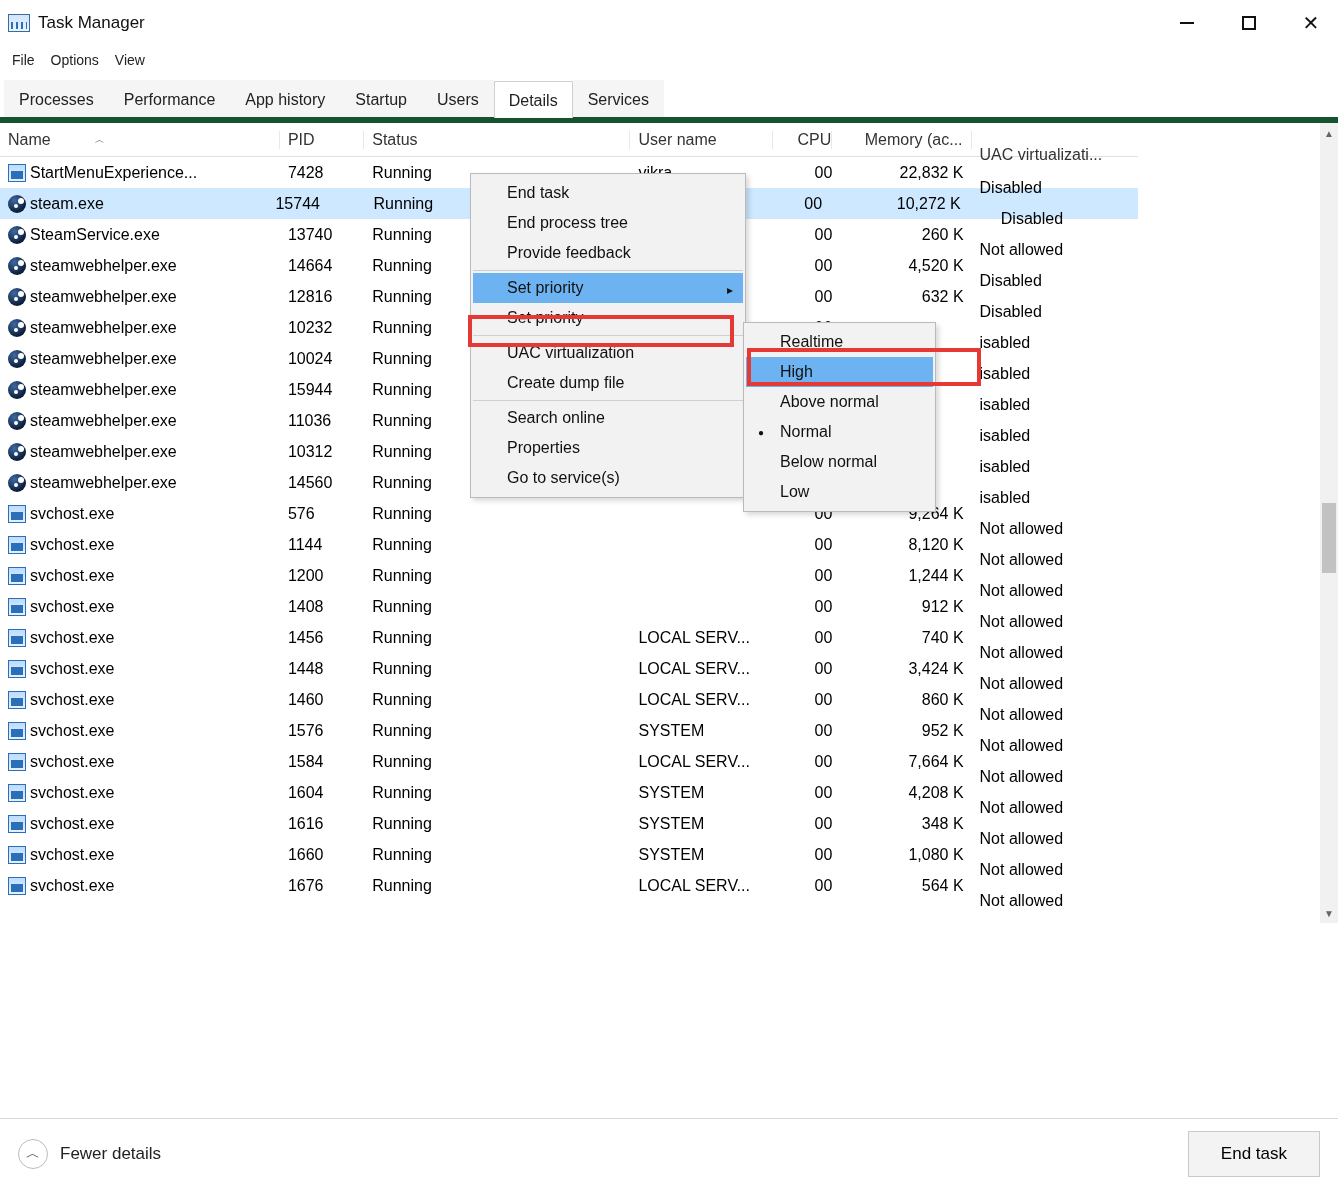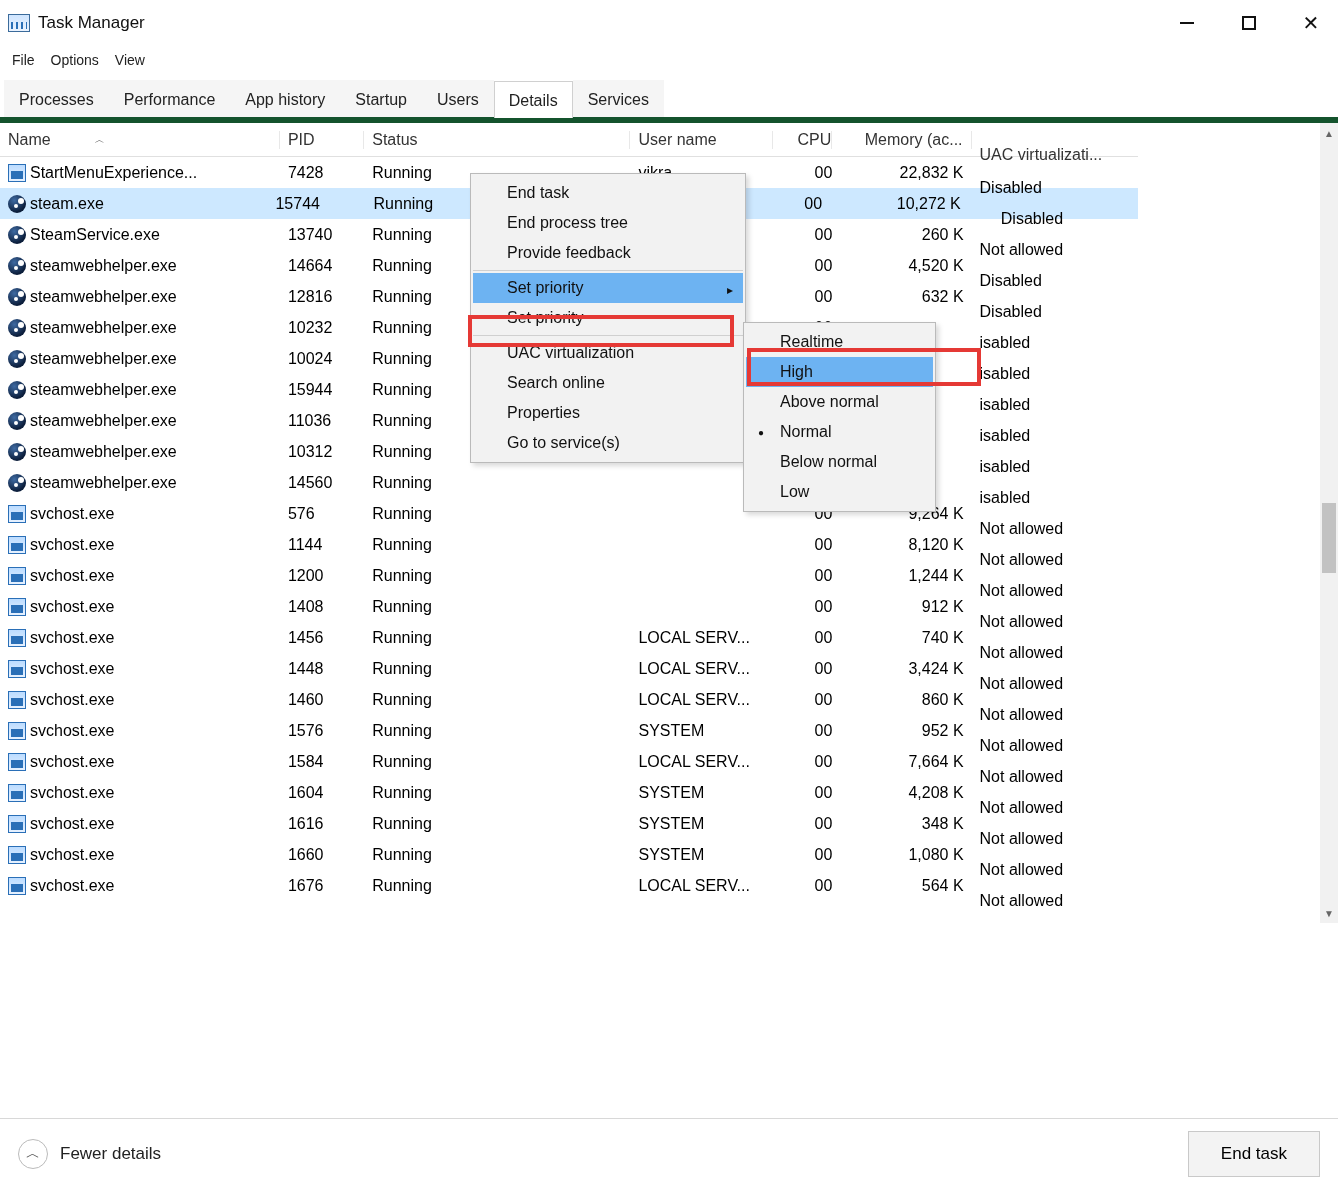--- a/index.html
+++ b/index.html
@@ -548,20 +548,21 @@
     <div class="arrow">▼</div>
   </div>
 
   <div class="ctx-menu" id="ctx-main" style="left:470px; top:50px; width:276px;">
     <div class="mi">End task</div>
     <div class="mi">End process tree</div>
     <div class="mi sep-after">Provide feedback</div>
     <div class="mi hl arrow">Set priority</div>
     <div class="mi sep-after">Set priority</div>
     <div class="mi">UAC virtualization</div>
+    <div class="mi sep-after">Create dump file</div>
     <div class="mi">Search online</div>
     <div class="mi">Properties</div>
     <div class="mi">Go to service(s)</div>
 
     <div class="ctx-menu submenu" style="top:148px;">
       <div class="mi">Realtime</div>
       <div class="mi hl">High</div>
       <div class="mi">Above normal</div>
       <div class="mi dot">Normal</div>
       <div class="mi">Below normal</div>

